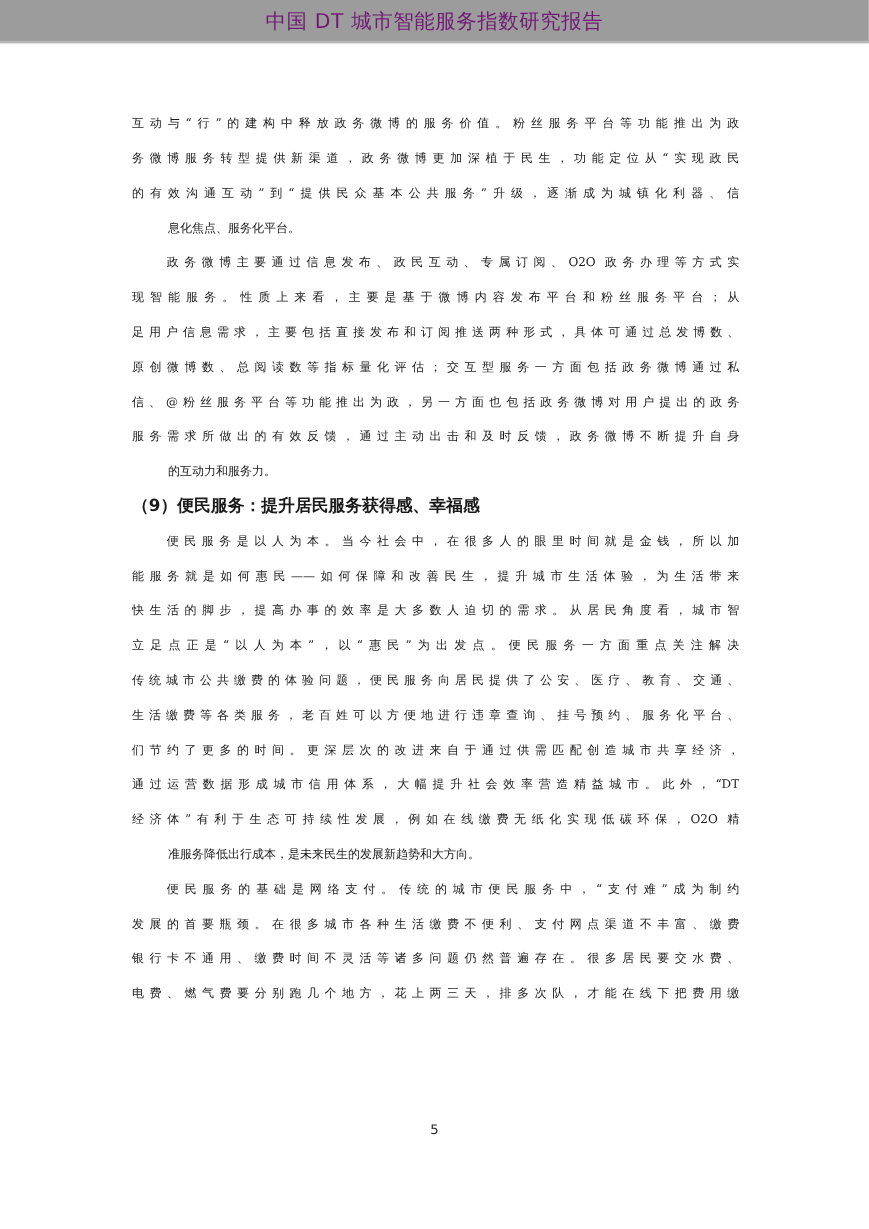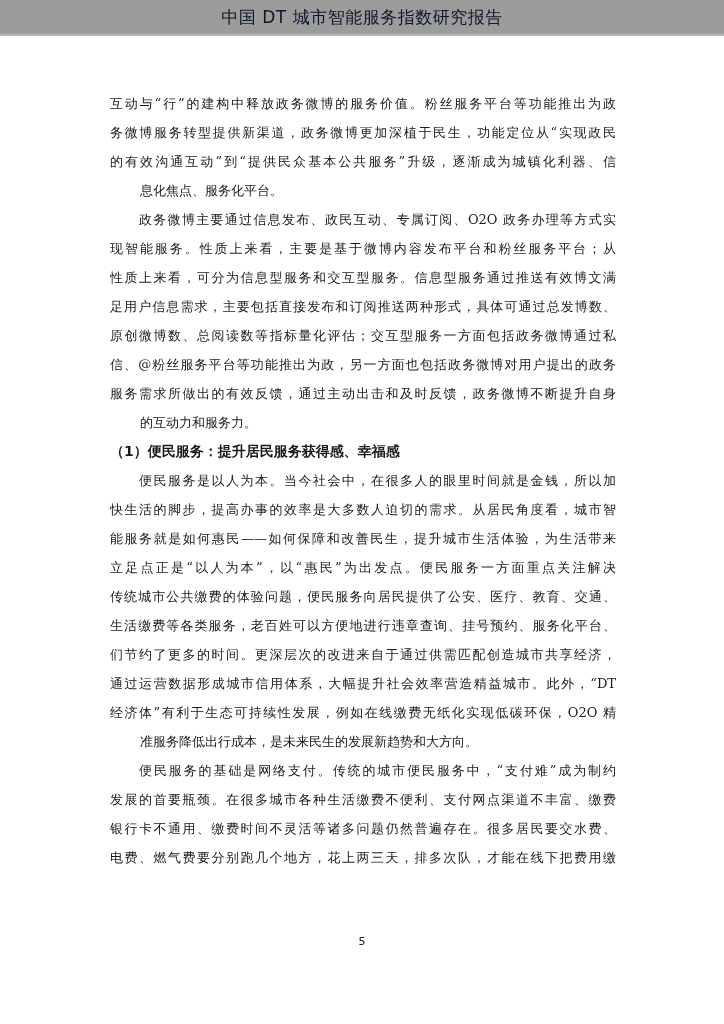--- a/index.html
+++ b/index.html
@@ -6,28 +6,28 @@
     body {
       width: 724px; height: 1024px; background: #ffffff; position: relative; overflow: hidden;
       font-family: "DejaVu Serif", "Liberation Serif", serif; color: #1a1a1a;
     }
     .header-bar {
       position: absolute; left: 0; top: 0; width: 724px; height: 34px;
       background: #9c9c9c; border-bottom: 2px solid #b8b8b8;
       display: flex; align-items: center; justify-content: center;
     }
     .header-title {
-      color: #0f172a; font-family: "DejaVu Sans", "Liberation Sans", sans-serif;
+      color: #701a75; font-family: "DejaVu Sans", "Liberation Sans", sans-serif;
       font-size: 17px; letter-spacing: 0.5px; font-weight: normal;
     }
     .content {
       position: absolute; left: 110px; top: 89px; width: 506px;
     }
     .line {
-      height: 29px; line-height: 29px; font-size: 13px; white-space: nowrap;
+      height: 29px; line-height: 29px; font-size: 10px; white-space: nowrap;
       text-align: justify; text-align-last: justify; overflow: hidden;
     }
     .line.last { text-align-last: left; margin-left: 30px; }
     .line.indent { padding-left: 29px; }
     .line.heading { font-weight: bold; font-family: "DejaVu Sans", "Liberation Sans", sans-serif; font-size: 14px; text-align-last: left; }
     .page-number {
       position: absolute; left: 0; width: 724px; top: 935px; text-align: center;
       font-size: 11px; font-family: "DejaVu Sans", "Liberation Sans", sans-serif; color: #222;
     }
   </style>
@@ -38,30 +38,29 @@
   <div class="header-title">中国 DT 城市智能服务指数研究报告</div>
 </div>
 
 <div class="content" id="content">
     <div class="line">互动与“行”的建构中释放政务微博的服务价值。粉丝服务平台等功能推出为政</div>
     <div class="line">务微博服务转型提供新渠道，政务微博更加深植于民生，功能定位从“实现政民</div>
     <div class="line">的有效沟通互动”到“提供民众基本公共服务”升级，逐渐成为城镇化利器、信</div>
     <div class="line last">息化焦点、服务化平台。</div>
     <div class="line indent">政务微博主要通过信息发布、政民互动、专属订阅、O2O 政务办理等方式实</div>
     <div class="line">现智能服务。性质上来看，主要是基于微博内容发布平台和粉丝服务平台；从</div>
-    <div class="line">性质上来看，可分为信息型服务和交互型服务。信息型服务通过推送有效博文满</div>
     <div class="line">足用户信息需求，主要包括直接发布和订阅推送两种形式，具体可通过总发博数、</div>
     <div class="line">原创微博数、总阅读数等指标量化评估；交互型服务一方面包括政务微博通过私</div>
     <div class="line">信、@粉丝服务平台等功能推出为政，另一方面也包括政务微博对用户提出的政务</div>
     <div class="line">服务需求所做出的有效反馈，通过主动出击和及时反馈，政务微博不断提升自身</div>
     <div class="line last">的互动力和服务力。</div>
-    <div class="line heading">（1）便民服务：提升居民服务获得感、幸福感</div>
+    <div class="line heading">（9）便民服务：提升居民服务获得感、幸福感</div>
     <div class="line indent">便民服务是以人为本。当今社会中，在很多人的眼里时间就是金钱，所以加</div>
+    <div class="line">能服务就是如何惠民——如何保障和改善民生，提升城市生活体验，为生活带来</div>
     <div class="line">快生活的脚步，提高办事的效率是大多数人迫切的需求。从居民角度看，城市智</div>
-    <div class="line">能服务就是如何惠民——如何保障和改善民生，提升城市生活体验，为生活带来</div>
     <div class="line">立足点正是“以人为本”，以“惠民”为出发点。便民服务一方面重点关注解决</div>
     <div class="line">传统城市公共缴费的体验问题，便民服务向居民提供了公安、医疗、教育、交通、</div>
     <div class="line">生活缴费等各类服务，老百姓可以方便地进行违章查询、挂号预约、服务化平台、</div>
     <div class="line">们节约了更多的时间。更深层次的改进来自于通过供需匹配创造城市共享经济，</div>
     <div class="line">通过运营数据形成城市信用体系，大幅提升社会效率营造精益城市。此外，“DT</div>
     <div class="line">经济体”有利于生态可持续性发展，例如在线缴费无纸化实现低碳环保，O2O 精</div>
     <div class="line last">准服务降低出行成本，是未来民生的发展新趋势和大方向。</div>
     <div class="line indent">便民服务的基础是网络支付。传统的城市便民服务中，“支付难”成为制约</div>
     <div class="line">发展的首要瓶颈。在很多城市各种生活缴费不便利、支付网点渠道不丰富、缴费</div>
     <div class="line">银行卡不通用、缴费时间不灵活等诸多问题仍然普遍存在。很多居民要交水费、</div>

